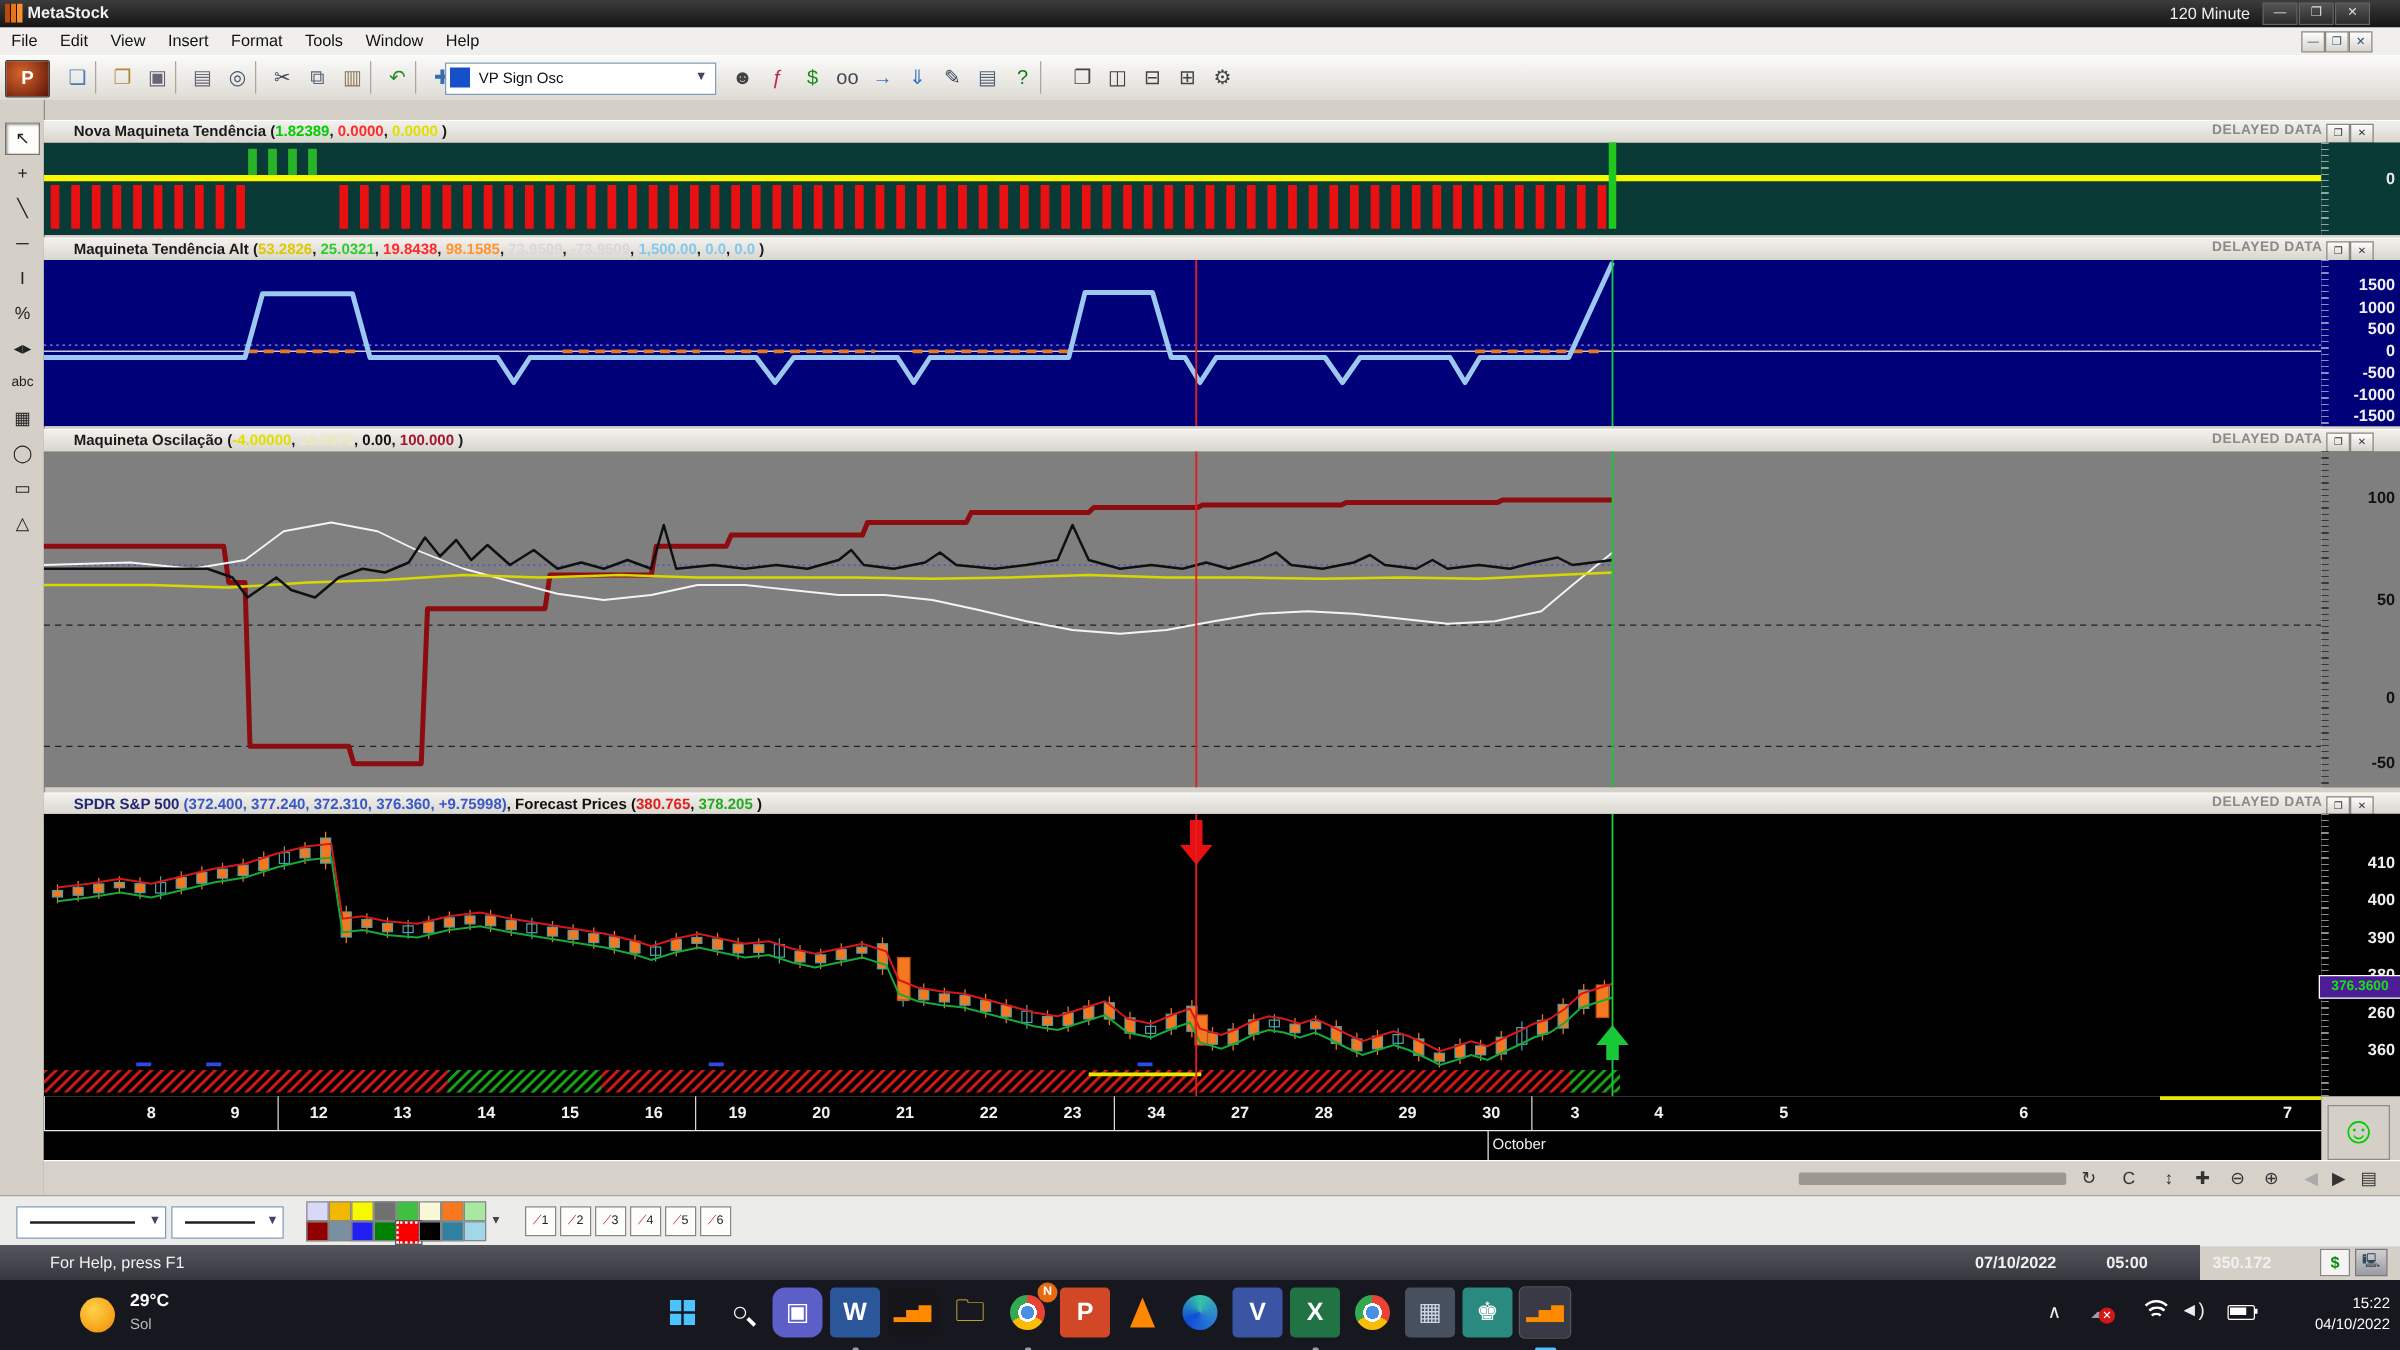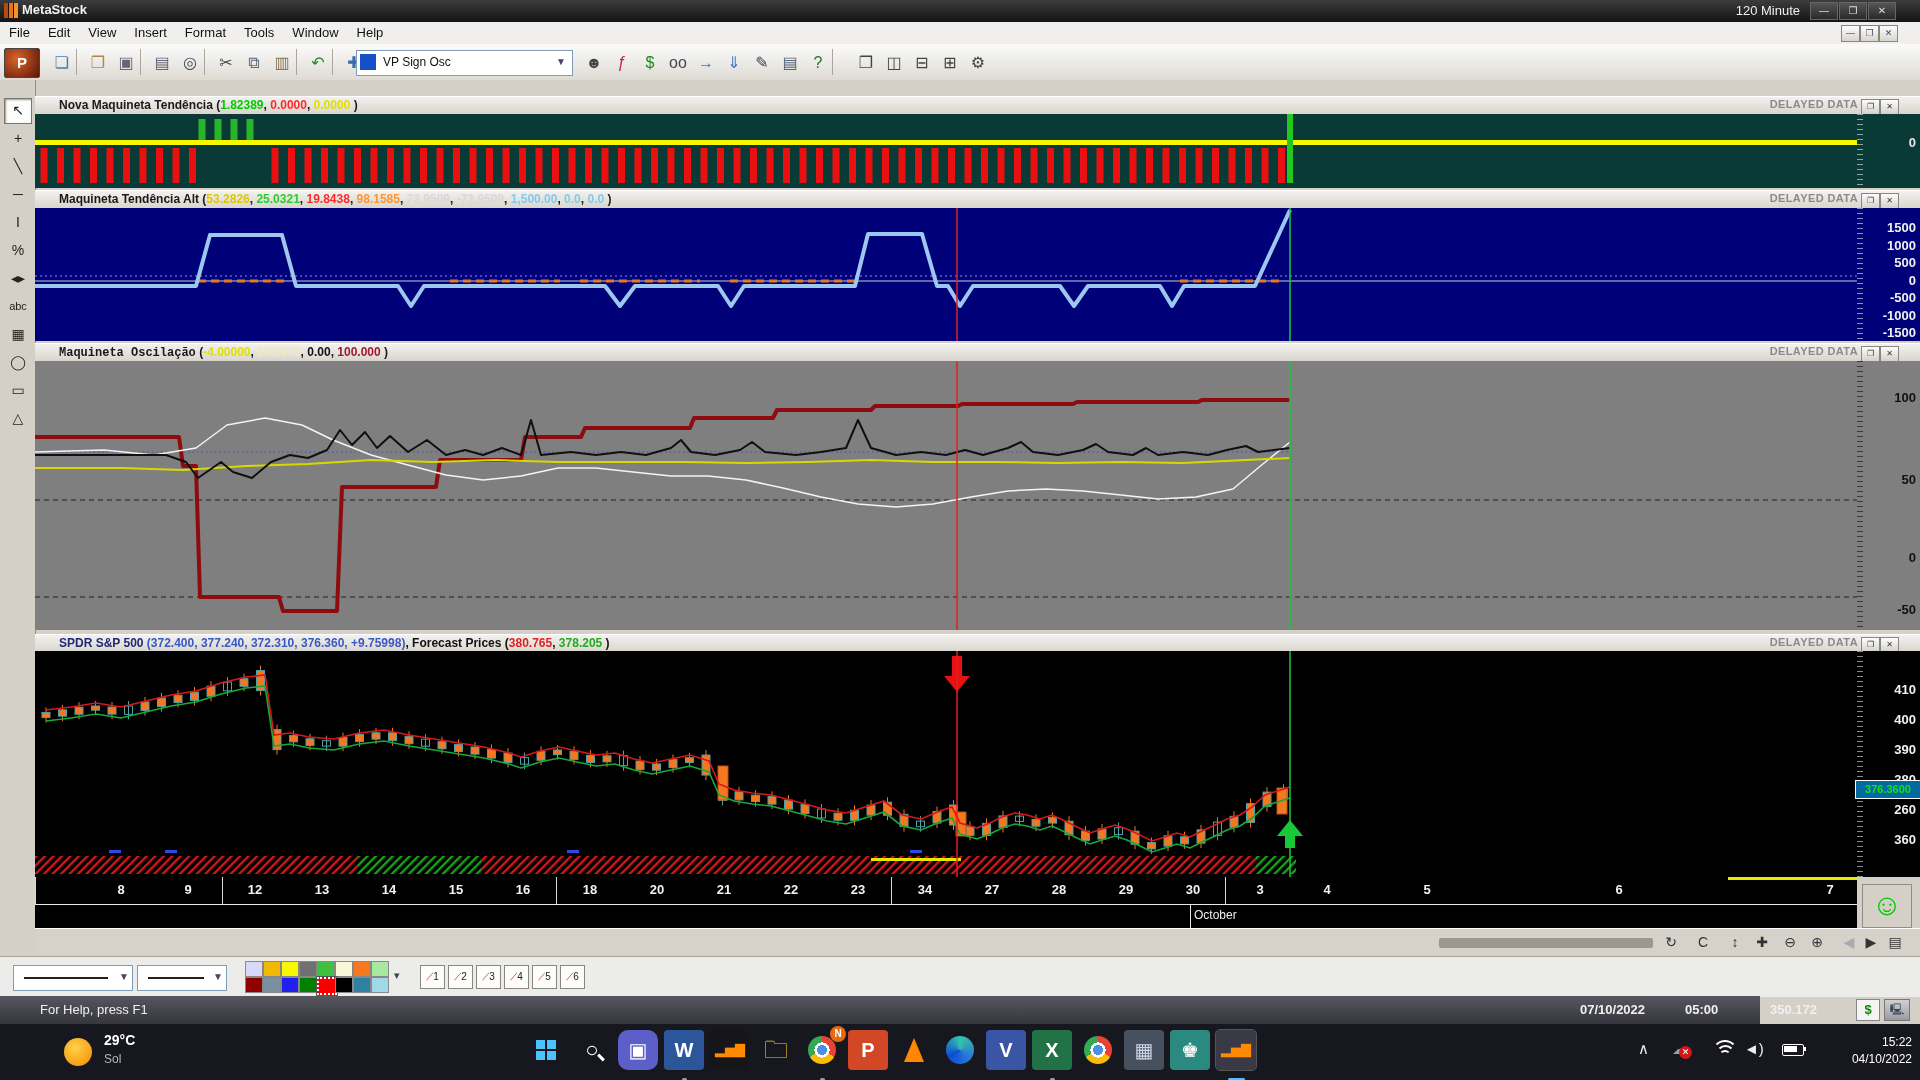--- a/index.html
+++ b/index.html
@@ -32,21 +32,21 @@
   
   #workspace{left:35px;top:80px;width:1885px;height:878px;background:#d4d0c8;}
   .panel-header{left:35px;height:18px;width:1885px;background:linear-gradient(180deg,#f2f1ee,#d8d4cc);border-top:1px solid #fff;border-bottom:1px solid #8f8c85;font-size:12px;color:#1a1a1a;}
   .ph-title{position:absolute;left:24px;top:1px;font-weight:bold;white-space:nowrap;}
   .delayed{position:absolute;right:62px;top:1px;color:#8a8a8a;font-weight:bold;font-size:11px;letter-spacing:.4px;}
   .ph-btn{position:absolute;top:2px;width:17px;height:14px;background:linear-gradient(180deg,#fdfdfd,#d4d1ca);border:1px solid #8a877f;font-size:8px;color:#333;text-align:center;line-height:13px;}
   .panel-axis{left:1857px;width:63px;font-weight:bold;font-size:13px;}
   .axis-label{position:absolute;right:4px;width:55px;text-align:right;}
   .axis-ticks{position:absolute;left:0;top:0;width:6px;height:100%;}
   svg.plot{position:absolute;left:35px;}
-  #pricetag{left:1855px;width:64px;height:17px;background:#0369a1;border:1px solid #fff;color:#18e018;font-size:11px;font-weight:bold;text-align:center;line-height:16px;}
+  #pricetag{left:1855px;width:64px;height:17px;background:#4c1d95;border:1px solid #fff;color:#18e018;font-size:11px;font-weight:bold;text-align:center;line-height:16px;}
   
   #dateband{left:35px;top:877px;width:1822px;height:51px;background:#000;}
   .date-lbl{position:absolute;top:5px;color:#f2f2f2;font-size:13px;font-weight:bold;transform:translateX(-50%);}
   .date-sep{position:absolute;top:0;width:1px;height:27px;background:#d8d8d8;}
   #monthline{position:absolute;left:0;top:27px;width:100%;height:1px;background:#e8e8e8;}
   #monthlbl{position:absolute;top:31px;color:#f0f0f0;font-size:12px;}
   #monthsep{position:absolute;top:27px;width:1px;height:24px;background:#e8e8e8;}
   #fhl{position:absolute;top:0px;height:3px;background:#e8e800;}
   #smiley{left:1862px;top:884px;width:48px;height:42px;background:#d4d0c8;border:1px solid #8f8c85;color:#00cc00;font-size:30px;text-align:center;line-height:40px;}
   
@@ -133,21 +133,21 @@
         <span class="ph-btn" style="right: 40px;">❐</span>
         <span class="ph-btn" style="right: 21px;">✕</span>
       </div>
       <div class="abs panel-header" style="top: 190px;">
         <span class="ph-title"><span style="color: rgb(26, 26, 26);">Maquineta Tendência Alt</span><span> (</span><span style="color: rgb(224, 200, 0);">53.2826</span><span>, </span><span style="color: rgb(46, 204, 46);">25.0321</span><span>, </span><span style="color: rgb(255, 42, 42);">19.8438</span><span>, </span><span style="color: rgb(255, 148, 48);">98.1585</span><span>, </span><span style="color: rgb(216, 216, 216);">73.9509</span><span>, </span><span style="color: rgb(216, 216, 216);">-73.9509</span><span>, </span><span style="color: rgb(132, 200, 236);">1,500.00</span><span>, </span><span style="color: rgb(132, 200, 236);">0.0</span><span>, </span><span style="color: rgb(132, 200, 236);">0.0</span><span> )</span></span>
         <span class="delayed">DELAYED DATA</span>
         <span class="ph-btn" style="right: 40px;">❐</span>
         <span class="ph-btn" style="right: 21px;">✕</span>
       </div>
       <div class="abs panel-header" style="top: 343px;">
-        <span class="ph-title"><span style="color: rgb(26, 26, 26); font-family: Liberation Mono, monospace;">Maquineta Oscilação</span><span> (</span><span style="color: rgb(224, 224, 0);">-4.00000</span><span>, </span><span style="color: rgb(238, 234, 184);">19.5975</span><span>, </span><span style="color: rgb(17, 17, 17);">0.00</span><span>, </span><span style="color: rgb(160, 24, 48);">100.000</span><span> )</span></span>
+        <span class="ph-title"><span style="color: rgb(26, 26, 26);">Maquineta Oscilação</span><span> (</span><span style="color: rgb(224, 224, 0);">-4.00000</span><span>, </span><span style="color: rgb(238, 234, 184);">19.5975</span><span>, </span><span style="color: rgb(17, 17, 17);">0.00</span><span>, </span><span style="color: rgb(160, 24, 48);">100.000</span><span> )</span></span>
         <span class="delayed">DELAYED DATA</span>
         <span class="ph-btn" style="right: 40px;">❐</span>
         <span class="ph-btn" style="right: 21px;">✕</span>
       </div>
       <div class="abs panel-header" style="top: 634px;">
         <span class="ph-title"><span style="color: rgb(32, 40, 120);">SPDR S&amp;P 500</span><span style="color: rgb(56, 88, 200);"> (372.400, 377.240, 372.310, 376.360, +9.75998)</span><span style="color: rgb(17, 17, 17);">, </span><span style="color: rgb(17, 17, 17);">Forecast Prices</span><span style="color: rgb(17, 17, 17);"> (</span><span style="color: rgb(224, 32, 32);">380.765</span><span style="color: rgb(17, 17, 17);">, </span><span style="color: rgb(34, 170, 34);">378.205</span><span style="color: rgb(17, 17, 17);"> )</span></span>
         <span class="delayed">DELAYED DATA</span>
         <span class="ph-btn" style="right: 40px;">❐</span>
         <span class="ph-btn" style="right: 21px;">✕</span>
       </div>
@@ -473,21 +473,21 @@
     </div>
 
   <div class="abs" id="dateband">
       <span class="date-lbl" style="left: 86px;">8</span>
       <span class="date-lbl" style="left: 153px;">9</span>
       <span class="date-lbl" style="left: 220px;">12</span>
       <span class="date-lbl" style="left: 287px;">13</span>
       <span class="date-lbl" style="left: 354px;">14</span>
       <span class="date-lbl" style="left: 421px;">15</span>
       <span class="date-lbl" style="left: 488px;">16</span>
-      <span class="date-lbl" style="left: 555px;">18</span>
+      <span class="date-lbl" style="left: 555px;">19</span>
       <span class="date-lbl" style="left: 622px;">20</span>
       <span class="date-lbl" style="left: 689px;">21</span>
       <span class="date-lbl" style="left: 756px;">22</span>
       <span class="date-lbl" style="left: 823px;">23</span>
       <span class="date-lbl" style="left: 890px;">34</span>
       <span class="date-lbl" style="left: 957px;">27</span>
       <span class="date-lbl" style="left: 1024px;">28</span>
       <span class="date-lbl" style="left: 1091px;">29</span>
       <span class="date-lbl" style="left: 1158px;">30</span>
       <span class="date-lbl" style="left: 1225px;">3</span>

